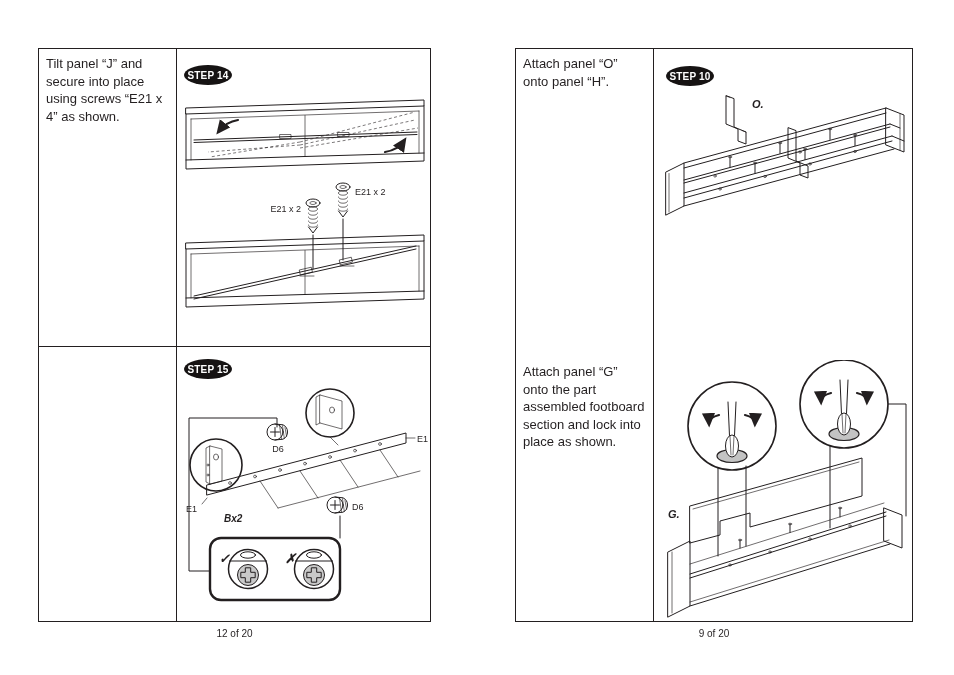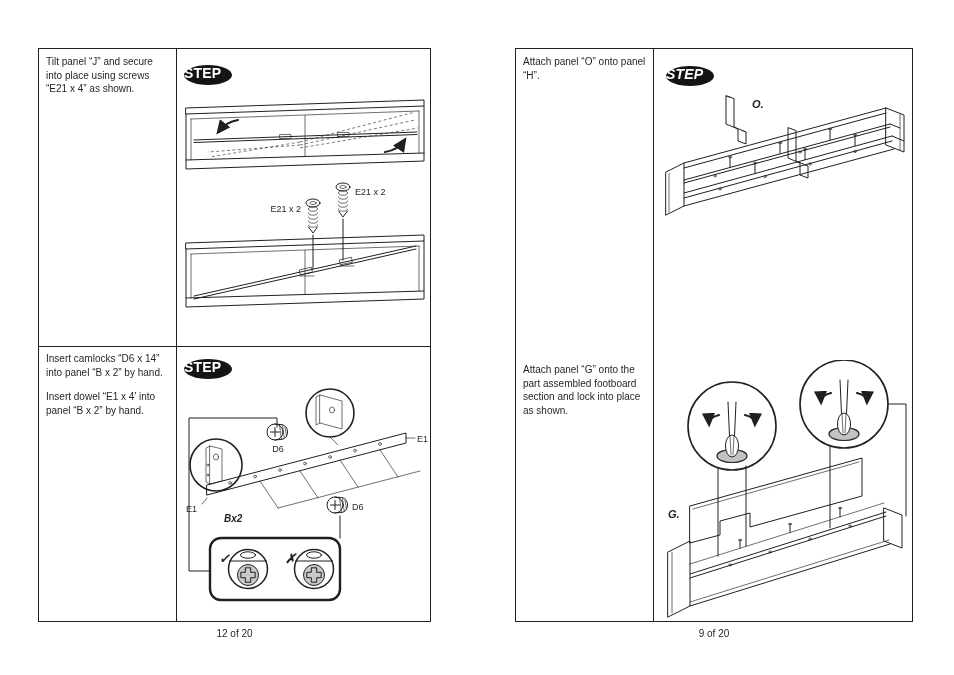--- a/index.html
+++ b/index.html
@@ -3,26 +3,26 @@
 <meta charset="utf-8">
 <style>
   html,body{margin:0;padding:0;}
   body{
     width:954px;height:675px;background:#ffffff;position:relative;
     font-family:"Liberation Sans", sans-serif;color:#231f20;overflow:hidden;
   }
   .page-table{position:absolute;border:1.6px solid #231f20;background:#fff;box-sizing:border-box;}
   .vdiv{position:absolute;top:0;bottom:0;width:1.4px;background:#231f20;}
   .hdiv{position:absolute;left:0;right:0;height:1.4px;background:#231f20;}
-  .cell-text{position:absolute;font-size:10px;line-height:1.35;padding:6px 7px;width:137px;box-sizing:border-box;}
+  .cell-text{position:absolute;font-size:13px;line-height:1.35;padding:6px 7px;width:137px;box-sizing:border-box;}
   .cell-text p{margin:0 0 11px 0;}
   .step-badge{
     position:absolute;width:48px;height:20px;background:#161313;color:#fff;
-    border-radius:50%;display:flex;justify-content:center;
-    font-size:14px;font-weight:bold;letter-spacing:.2px;
+    border-radius:50%;display:flex;align-items:center;justify-content:center;
+    font-size:10px;font-weight:bold;letter-spacing:.2px;
   }
   .page-num{position:absolute;font-size:10px;text-align:center;}
   .diagram{position:absolute;}
   
   .ln{stroke:#231f20;fill:none;stroke-width:1;stroke-linecap:round;stroke-linejoin:round;}
   .lnt{stroke:#231f20;fill:none;stroke-width:.65;stroke-linecap:round;stroke-linejoin:round;}
   .dash{stroke:#231f20;fill:none;stroke-width:.6;stroke-dasharray:3 2.4;}
   .thick{stroke-width:2.2;}
   .box-thick{stroke-width:2.4;}
   .svg-lbl{font-family:"Liberation Sans",sans-serif;font-size:9px;fill:#231f20;}
@@ -68,24 +68,20 @@
   <div class="hdiv" style="top:297px;"></div>
 
   <div class="cell-text" style="left:0;top:0;">
     <p>Tilt panel “J” and secure into place using screws “E21 x 4” as shown.</p>
   </div>
 
   <div class="step-badge" style="left:145px;top:16px;">
     <span>STEP 14</span>
   </div>
 
-  <div class="cell-text" style="left:0;top:297px;">
-    <p>Insert camlocks “D6 x 14” into panel “B x 2” by hand.</p>
-    <p>Insert dowel “E1 x 4’ into panel “B x 2” by hand.</p>
-  </div>
 
   <div class="step-badge" style="left:145px;top:310px;">
     <span>STEP 15</span>
   </div>
 </div>
 
 <svg class="diagram" style="left:180px;top:95px;" width="250" height="245" viewBox="0 0 250 245">
 
   <g>
     <path class="ln" d="M6,13 L244,5 L244,11 L6,19 Z"></path>
@@ -198,21 +194,21 @@
   <div class="vdiv" style="left:137px;"></div>
 
   <div class="cell-text" style="left:0;top:308px;">
     <p>Attach panel “G” onto the part assembled footboard section and lock into place as shown.</p>
   </div>
 
   <div class="cell-text" style="left:0;top:0;">
     <p>Attach panel “O” onto panel “H”.</p>
   </div>
 
-  <div class="step-badge" style="left:150px;top:17px;font-style:italic;">
+  <div class="step-badge" style="left:150px;top:17px;">
     <span>STEP 10</span>
   </div>
 </div>
 
 <svg class="diagram" style="left:660px;top:88px;" width="250" height="148" viewBox="0 0 250 148">
   <g>
     <path class="ln" d="M6,84 L24,75 L24,118 L6,127 Z"></path>
     <path class="lnt" d="M9,85.5 L9,124"></path>
     <path class="ln" d="M226,20 L244,27 L244,64 L226,57 Z"></path>
     <path class="lnt" d="M240,26 L240,62"></path>

